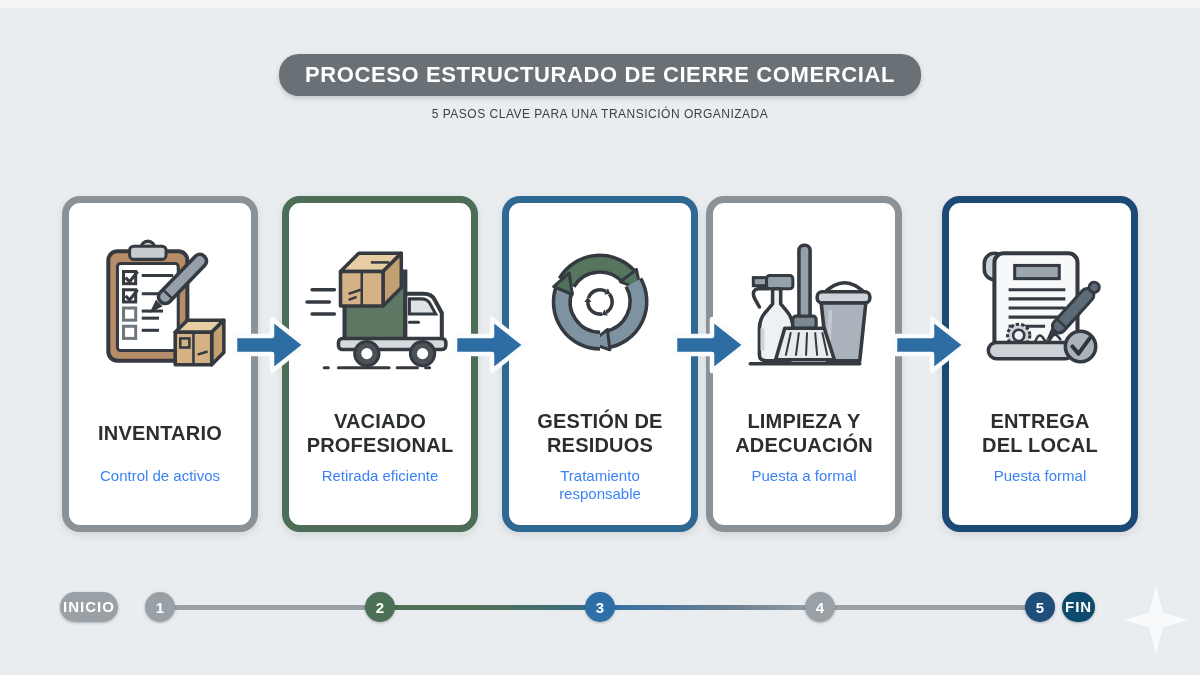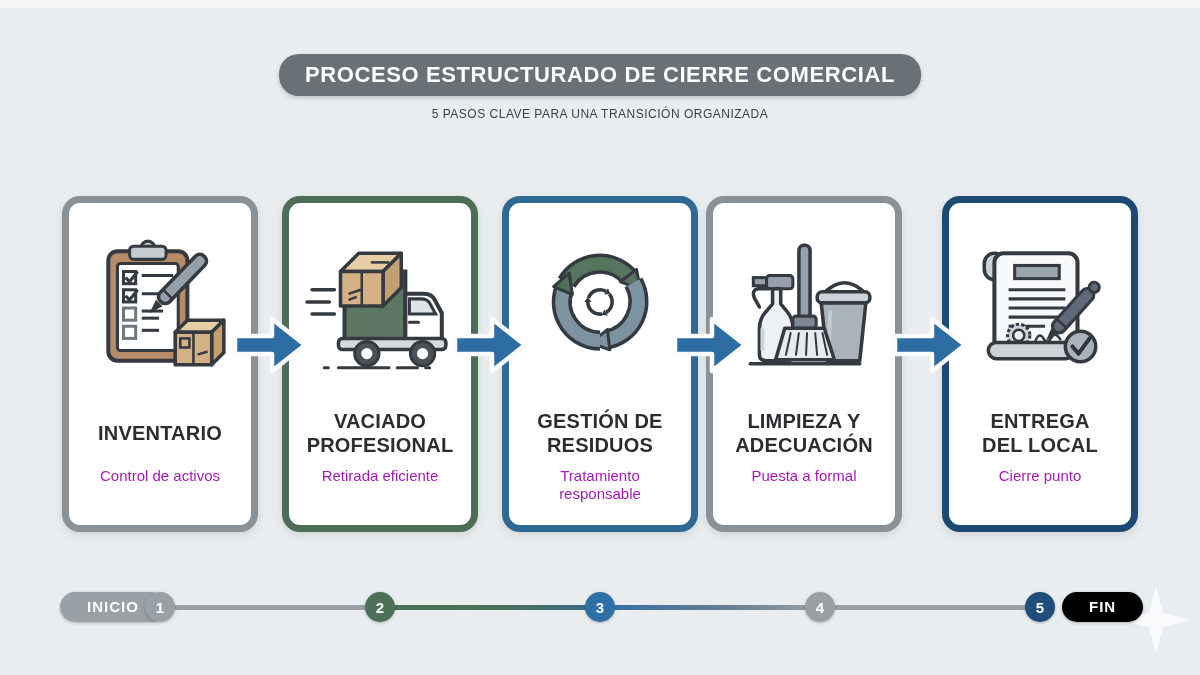--- a/index.html
+++ b/index.html
@@ -34,21 +34,21 @@
   .card.c3{left:502px;border-color:#2f6893;}
   .card.c4{left:706px;}
   .card.c5{left:942px;border-color:#1d4a74;}
   .icon-wrap{height:195px;display:flex;align-items:center;justify-content:center;padding-top:6px;}
   .card-title{
     min-height:58px;display:flex;align-items:center;justify-content:center;
     text-align:center;font-size:20px;font-weight:800;color:#2b2e31;
     line-height:1.2;white-space:pre-line;letter-spacing:.2px;
   }
   .card-sub{
-    margin-top:5px;text-align:center;font-size:15px;color:#a21caf;
+    margin-top:5px;text-align:center;font-size:15px;color:#3b82f6;
     line-height:1.2;white-space:pre-line;
   }
   
   .flow-arrow{position:absolute;top:312px;width:78px;height:66px;z-index:5;}
   .flow-arrow.a1{left:231px;}
   .flow-arrow.a2{left:451px;}
   .flow-arrow.a3{left:671px;}
   .flow-arrow.a4{left:891px;}
   
   .tl-seg{position:absolute;top:605px;height:5px;z-index:1;}
@@ -63,24 +63,24 @@
     box-shadow:0 1px 3px rgba(0,0,0,.25);
   }
   .n1{left:145px;background:#9aa1a6;}
   .n2{left:365px;background:#4c7156;}
   .n3{left:585px;background:#2f6fa7;}
   .n4{left:805px;background:#9aa1a6;}
   .n5{left:1025px;background:#1e4e79;}
   .tl-pill{
     position:absolute;top:592px;height:30px;line-height:30px;border-radius:15px;
     color:#fff;font-size:15px;font-weight:bold;letter-spacing:1px;
-    padding:0 27px;z-index:2;box-shadow:0 1px 3px rgba(0,0,0,.25);
+    padding:0 3px;z-index:2;box-shadow:0 1px 3px rgba(0,0,0,.25);
   }
   .pill-start{left:60px;background:#9aa1a6;}
-  .pill-end{left:1062px;background:#000000;}
+  .pill-end{left:1062px;background:#0c4a6e;}
   .sparkle{
     position:absolute;left:1124px;top:586px;width:64px;height:68px;
     background:#fafcfd;opacity:.85;z-index:1;
     clip-path:polygon(50% 0,61% 39%,100% 50%,61% 61%,50% 100%,39% 61%,0 50%,39% 39%);
   }
 </style>
 </head>
 <body>
 
 <div class="top-strip"></div>
@@ -242,21 +242,21 @@
         <line x1="98" y1="94" x2="111" y2="94" stroke="#343a40" stroke-width="2.5"></line>
         <path d="M100 104 L104.5 117 L109 104 Z" fill="#343a40"></path>
         <circle cx="104.5" cy="46" r="5" fill="#5d6b79" stroke="#343a40" stroke-width="3"></circle>
       </g>
       <circle cx="115" cy="114" r="15" fill="#aab3bb" stroke="#343a40" stroke-width="3.5"></circle>
       <polyline points="107,114 113,121 124,106" fill="none" stroke="#2f3539" stroke-width="4" stroke-linecap="round" stroke-linejoin="round"></polyline>
     </svg>
   </div>
   <div class="card-title">ENTREGA
 DEL LOCAL</div>
-  <div class="card-sub">Cierre punto</div>
+  <div class="card-sub">Puesta formal</div>
 </div>
 
 <svg class="flow-arrow a1" viewBox="0 0 78 66">
     <polygon points="4,24 41,24 41,7 74,33 41,59 41,42 4,42" fill="#2e6da4" stroke="#fbfcfd" stroke-width="4.5" stroke-linejoin="round"></polygon>
   </svg>
 <svg class="flow-arrow a2" viewBox="0 0 78 66">
     <polygon points="4,24 41,24 41,7 74,33 41,59 41,42 4,42" fill="#2e6da4" stroke="#fbfcfd" stroke-width="4.5" stroke-linejoin="round"></polygon>
   </svg>
 <svg class="flow-arrow a3" viewBox="0 0 78 66">
     <polygon points="4,24 41,24 41,7 74,33 41,59 41,42 4,42" fill="#2e6da4" stroke="#fbfcfd" stroke-width="4.5" stroke-linejoin="round"></polygon>

